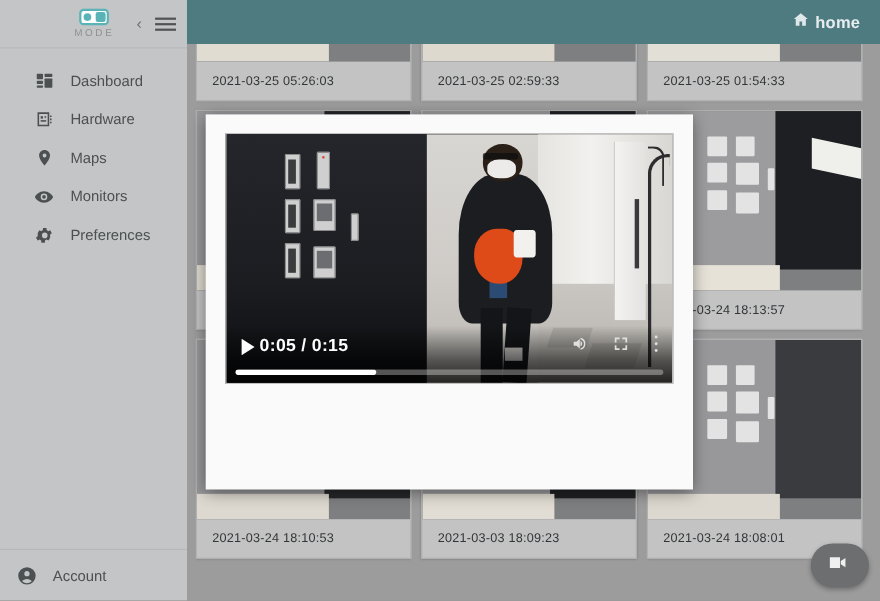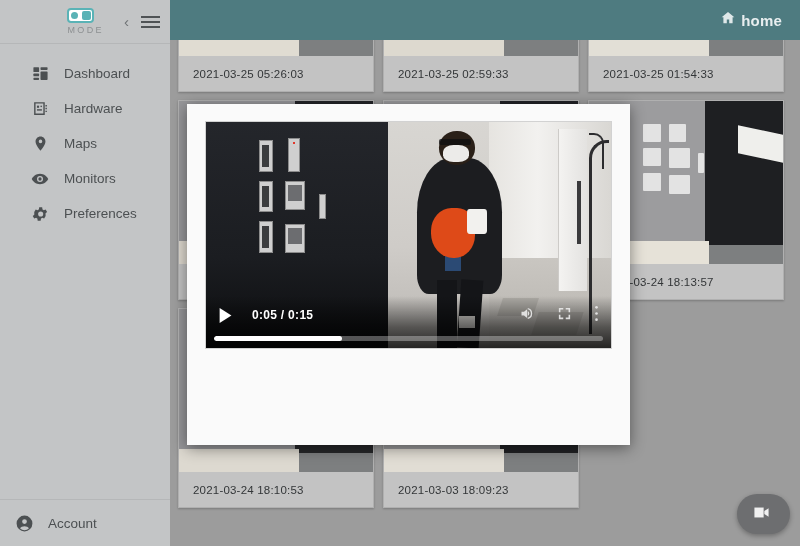--- a/index.html
+++ b/index.html
@@ -17,21 +17,21 @@
     width: 170px; height: 546px;
     background: #c3c5c6;
     z-index: 20;
     display: flex; flex-direction: column;
   }
   #brand {
     height: 44px; display: flex; align-items: center; justify-content: flex-end;
     padding-right: 10px; gap: 10px;
     border-bottom: 1px solid #b5b7b8;
   }
-  .logo-wrap { display: flex; flex-direction: column; margin-right: 8px; }
+  .logo-wrap { display: flex; flex-direction: column; align-items: center; margin-right: 8px; }
   .logo-mark {
     width: 27px; height: 15px; border: 2px solid #5ab3b6; border-radius: 4px;
     background: #ffffff; position: relative;
   }
   .logo-mark::before {
     content: ""; position: absolute; left: 2px; top: 2px;
     width: 7px; height: 7px; border-radius: 50%; background: #5ab3b6;
   }
   .logo-mark::after {
     content: ""; position: absolute; right: 1px; top: 1px;
@@ -173,21 +173,21 @@
   .p-sock { position: absolute; left: 62.5%; top: 86%; width: 4%; height: 5%; background: #d9d7d3; }
   .p-scarf { position: absolute; left: 59%; top: 44%; width: 4%; height: 22%; background: #2b4a74; }
 
   
   .ctrl-bar { position: absolute; left: 0; bottom: 0; width: 100%; height: 52px;
               background: linear-gradient(180deg, rgba(0,0,0,0) 0%, rgba(0,0,0,.55) 60%, rgba(0,0,0,.8) 100%); }
   .ctrl-row { position: absolute; left: 0; bottom: 20px; width: 100%; height: 26px;
               display: flex; align-items: center; padding: 0 12px; }
   .play-btn { cursor: pointer; display: flex; align-items: center; }
   .play-btn svg { fill: #fff; }
-  .time-text { color: #fff; font-size: 12px; font-weight: bold; margin-left: 20px; letter-spacing: .3px; }
+  .time-text { color: #fff; font-size: 16px; font-weight: bold; margin-left: 4px; letter-spacing: .3px; }
   .ctrl-right { margin-left: auto; display: flex; align-items: center; gap: 22px; }
   .ctrl-right svg { fill: #e9e9e9; opacity: .92; cursor: pointer; }
   .progress { position: absolute; left: 8px; bottom: 7px; width: calc(100% - 16px); height: 5px;
               background: rgba(255,255,255,.32); border-radius: 3px; overflow: hidden; }
   .progress .fill { height: 100%; width: 33%; background: #ffffff; border-radius: 3px; }
 
   #modal-footer { margin-top: auto; display: flex; justify-content: flex-end;
                   padding: 0 24px 18px 0; }
   #close-btn { font-size: 12.5px; color: #6e7174; letter-spacing: 1.2px; cursor: pointer;
                background: none; border: none; font-family: "Liberation Sans", sans-serif; }
@@ -410,20 +410,37 @@
             <div class="sc-panel" style="left:28%;top:44%;width:9%;height:11%"></div>
             <div class="sc-panel" style="left:41%;top:14%;width:9%;height:11%"></div>
             <div class="sc-panel" style="left:41%;top:29%;width:11%;height:12%"></div>
             <div class="sc-panel" style="left:41%;top:45%;width:11%;height:12%"></div>
             <div class="sc-panel" style="left:56%;top:32%;width:3.5%;height:12%"></div>
           </div>
         </div>
         <div class="card-ts">2021-03-03 18:09:23</div>
       </div>
 
+      <div class="card">
+        <div class="thumb">
+          <div class="scene">
+            <div class="sc-wall" style="background:#98989b"></div>
+            <div class="sc-dark" style="background:#3a3b3e"></div>
+            <div class="sc-floor" style="background:#dcd8cf"></div>
+            <div class="sc-panel" style="left:28%;top:14%;width:9%;height:11%"></div>
+            <div class="sc-panel" style="left:28%;top:29%;width:9%;height:11%"></div>
+            <div class="sc-panel" style="left:28%;top:44%;width:9%;height:11%"></div>
+            <div class="sc-panel" style="left:41%;top:14%;width:9%;height:11%"></div>
+            <div class="sc-panel" style="left:41%;top:29%;width:11%;height:12%"></div>
+            <div class="sc-panel" style="left:41%;top:45%;width:11%;height:12%"></div>
+            <div class="sc-panel" style="left:56%;top:32%;width:3.5%;height:12%"></div>
+          </div>
+        </div>
+        <div class="card-ts">2021-03-24 18:08:01</div>
+      </div>
 
     </div>
 
     <div id="fab">
       <span>
         <svg width="17" height="13" viewBox="0 0 24 18">
             <path d="M2 2h13v14H2z" rx="2"></path>
             <path d="M16 7l6-4v12l-6-4z"></path>
           </svg>
       </span>

